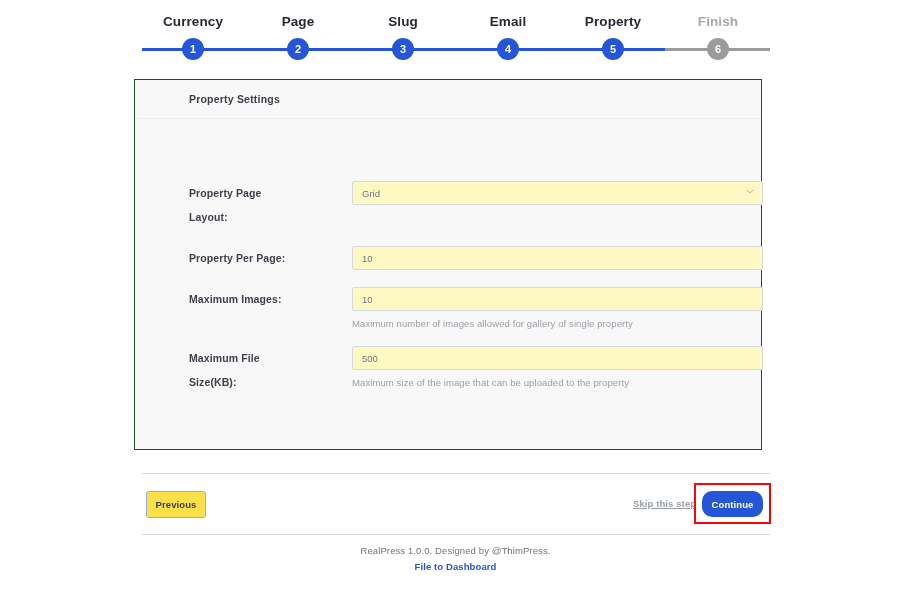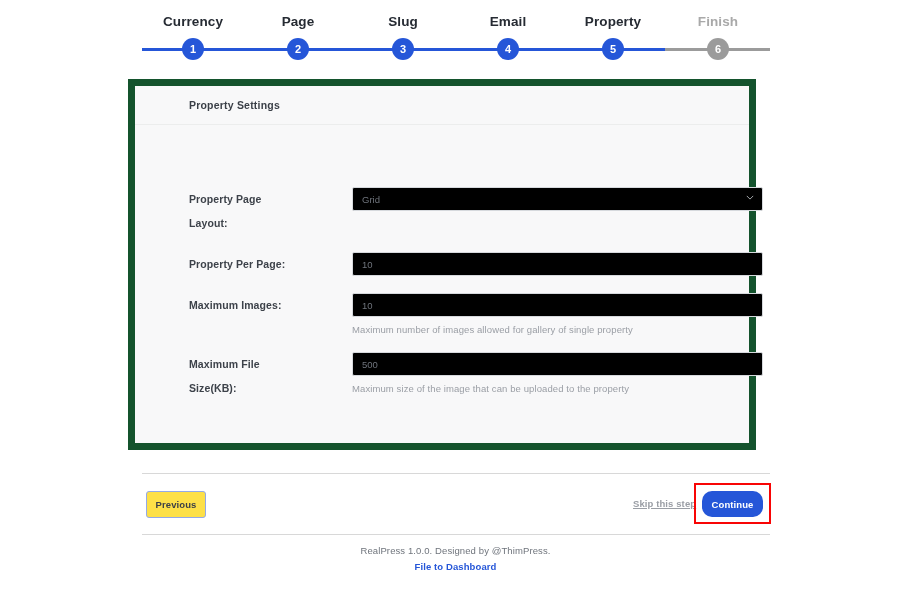--- a/index.html
+++ b/index.html
@@ -79,26 +79,26 @@
     font-weight: bold;
     line-height: 22px;
     text-align: center;
   }
 
   .bubble.inactive { background: #9b9b9b; }
 
   
   .card {
     position: absolute;
-    left: 128px;
+    left: 134px;
     top: 79px;
     width: 628px;
     height: 371px;
     background: #f8f8f9;
-    border: 7px solid #14532d;
+    border: 1px solid #14532d;
   }
 
   .card-head {
     height: 39px;
     border-bottom: 1px solid #eceded;
     display: flex;
     align-items: center;
     padding-left: 54px;
   }
 
@@ -132,21 +132,21 @@
     line-height: 24px;
     letter-spacing: 0.1px;
   }
 
   .field-control { flex: 1 1 auto; padding-left: 54px; }
 
   .ctl {
     position: relative;
     width: 411px;
     height: 24px;
-    background: #000000;
+    background: #fef9c3;
     border: 1px solid #d6d9dd;
     border-radius: 2px;
     display: flex;
     align-items: center;
     padding: 0 9px;
     font-size: 9.5px;
     color: #6f747c;
   }
 
   .ctl.select { padding-right: 22px; }

